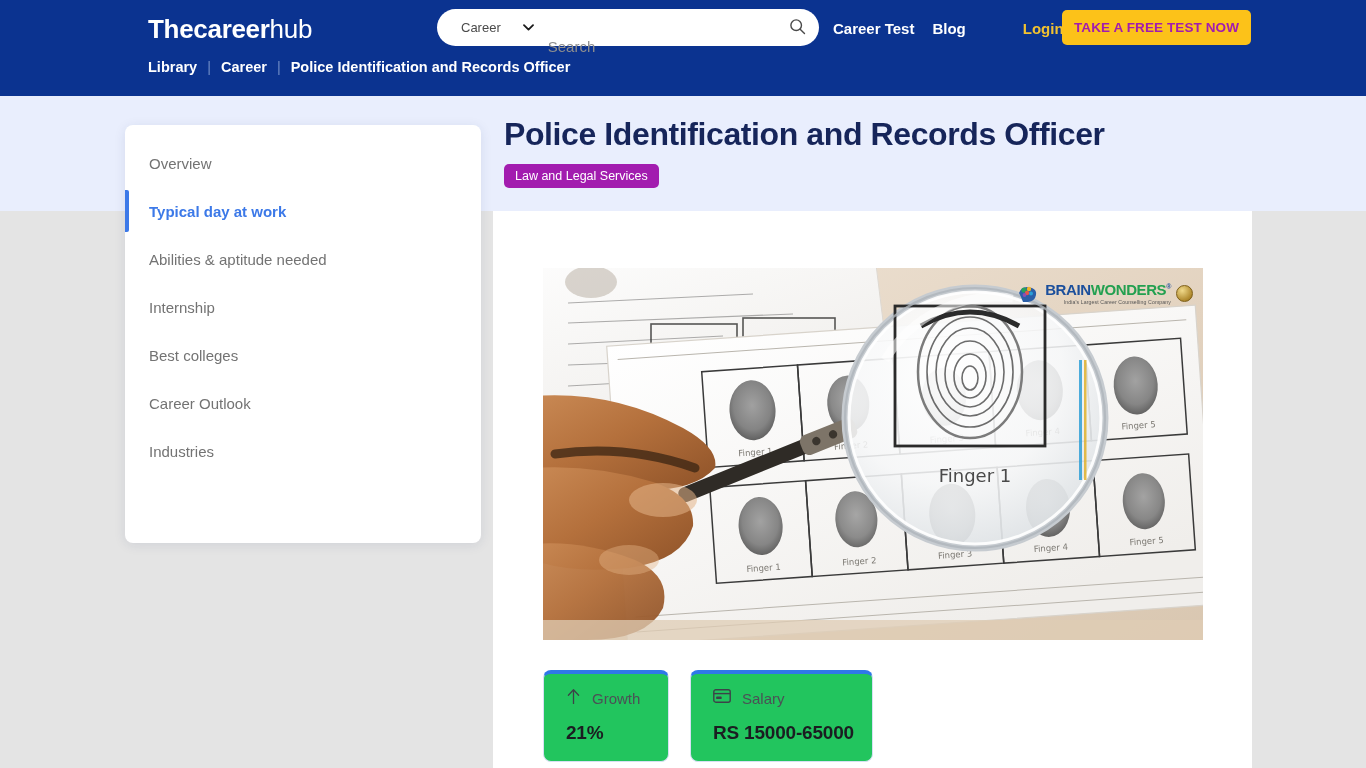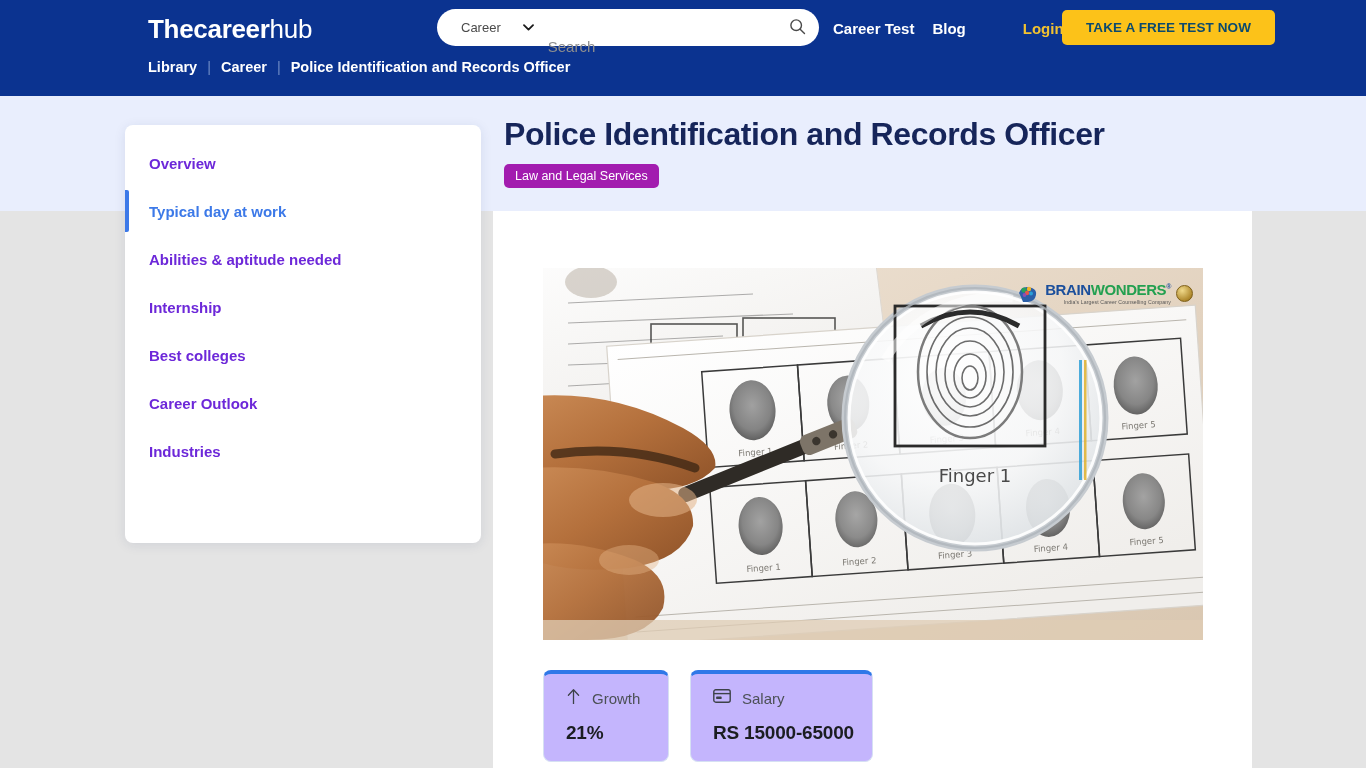--- a/index.html
+++ b/index.html
@@ -109,23 +109,23 @@
     cursor: pointer;
   }
   .navlink.gap2 { }
   .navlink.login { color: #f2c230; margin-left: 39px; }
 
   .cta-btn {
     position: absolute;
     left: 1062px;
     top: 10px;
     height: 35px;
-    padding: 0 24px;
+    padding: 0 12px;
     background: #fcc219;
-    color: #0c4a6e;
+    color: #a21caf;
     border: none;
     border-radius: 5px;
     font-family: "Liberation Sans", sans-serif;
     font-size: 13.5px;
     font-weight: 700;
     letter-spacing: 0.1px;
     cursor: pointer;
     white-space: nowrap;
   }
 
@@ -195,24 +195,23 @@
     padding-top: 14px;
     z-index: 5;
   }
   .side-item {
     position: relative;
     height: 48px;
     display: flex;
     align-items: center;
     padding-left: 24px;
     font-size: 15px;
-    color: #6d28d9;
+    color: #737373;
     cursor: pointer;
     white-space: nowrap;
-    font-weight: bold;
   }
   .side-item.active {
     color: #3c79e8;
     font-weight: 700;
   }
   .side-item.active::before {
     content: "";
     position: absolute;
     left: 0;
     top: 3px;
@@ -246,21 +245,21 @@
 
   
   .stats {
     position: absolute;
     left: 50px;
     top: 459px;
     display: flex;
     gap: 21px;
   }
   .stat-card {
-    background: #c4b5fd;
+    background: #22c55e;
     border: 1px solid #d6e0f3;
     border-top: 4px solid #2f78e8;
     border-radius: 8px;
     padding: 12px 18px 14px 22px;
     min-width: 126px;
     height: 92px;
   }
   .stat-head {
     display: flex;
     align-items: center;

